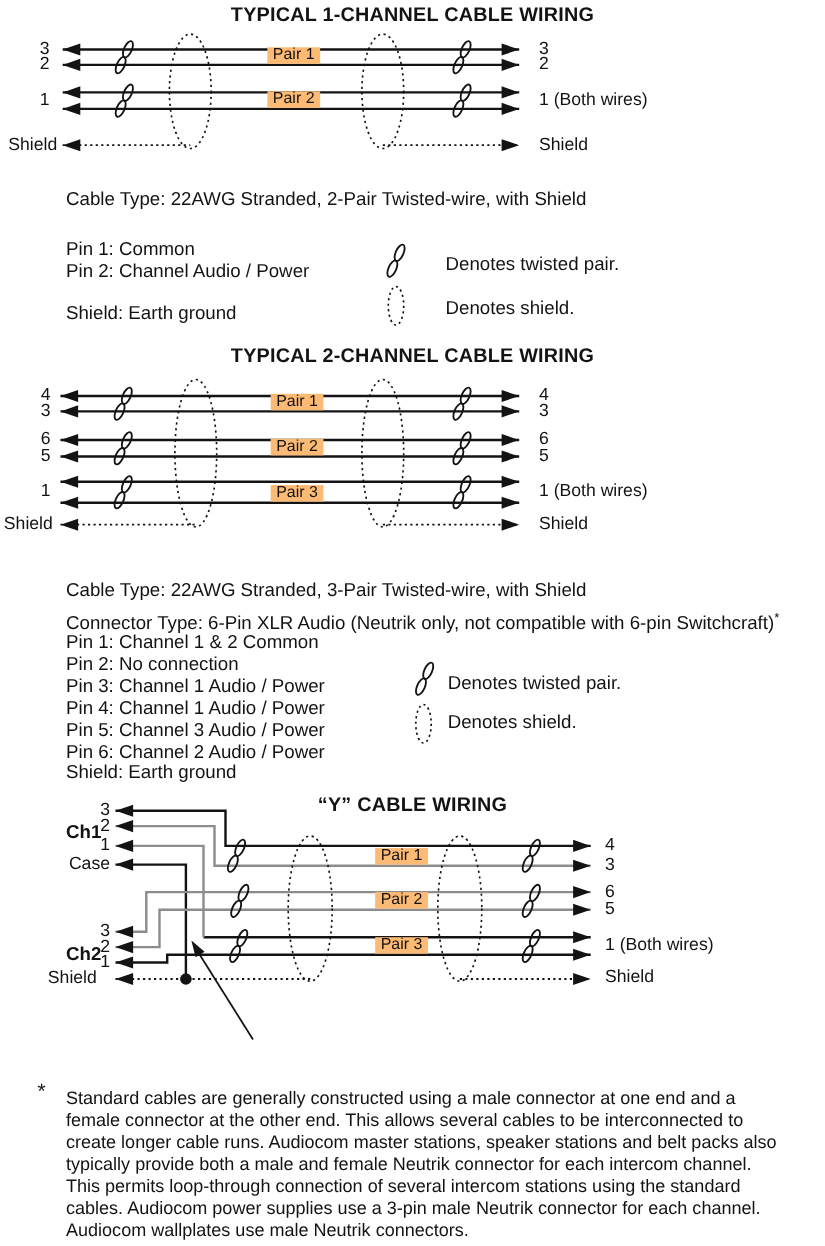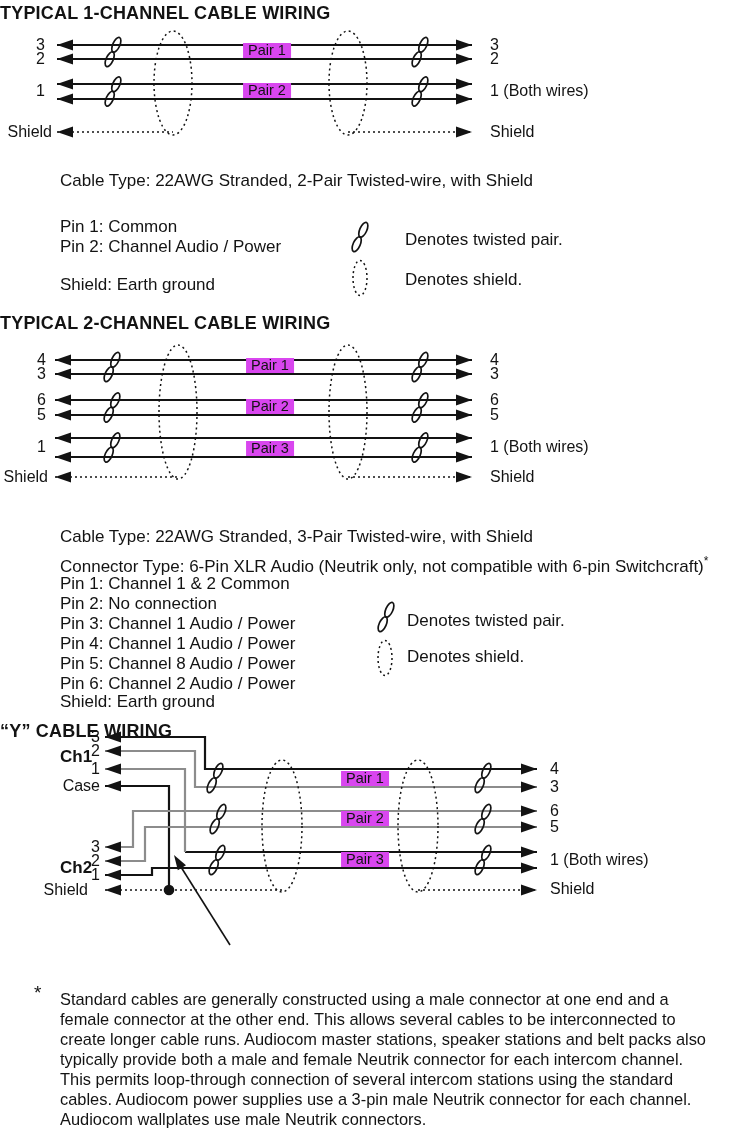--- a/index.html
+++ b/index.html
@@ -3,25 +3,25 @@
 <meta charset="utf-8">
 <style>
   html,body { margin:0; padding:0; background:#ffffff; }
   .page {
     position:relative; width:750px; height:1133px; background:#ffffff;
     font-family:"Liberation Sans", sans-serif; color:#131313; overflow:hidden;
   }
   .art { position:absolute; left:0; top:0; width:750px; height:1133px; }
   .t { position:absolute; font-size:16px; line-height:18px; color:#131313; white-space:nowrap; }
   .rl { text-align:right; }
-  .title { left:0; width:750px; text-align:left; font-weight:bold; font-size:18px; letter-spacing:.2px; white-space:nowrap; }
+  .title { left:0; width:750px; text-align:center; font-weight:bold; font-size:18px; letter-spacing:.2px; white-space:nowrap; }
   .info { font-size:17px; line-height:19px; }
   .pairlab {
     position:absolute; transform:translateX(-50%);
-    background:#d946ef; padding:0 5px; font-size:14.5px; line-height:15px; height:15px;
+    background:#fdba74; padding:0 5px; font-size:14.5px; line-height:15px; height:15px;
     white-space:nowrap;
   }
   .bold { font-weight:bold; }
   .pre { white-space:pre-line; }
   .note { font-size:16.5px; line-height:19px; }
   .foot { font-size:16.4px; line-height:20px; width:656px; white-space:normal; }
   sup { font-size:12px; }
 </style>
 </head>
 <body>
@@ -193,21 +193,21 @@
   <div class="pairlab" style="left:270px;top:358px">Pair 1</div>
   <div class="pairlab" style="left:270px;top:399px">Pair 2</div>
   <div class="pairlab" style="left:270px;top:441px">Pair 3</div>
 
   <div class="t info" style="left:60px;top:527px">Cable Type: 22AWG Stranded, 3-Pair Twisted-wire, with Shield</div>
   <div class="t info" style="left:60px;top:552px"><span>Connector Type: 6-Pin XLR Audio (Neutrik only, not compatible with 6-pin Switchcraft)</span><sup>*</sup></div>
   <div class="t info" style="left:60px;top:574px">Pin 1: Channel 1 &amp; 2 Common</div>
   <div class="t info" style="left:60px;top:594px">Pin 2: No connection</div>
   <div class="t info" style="left:60px;top:614px">Pin 3: Channel 1 Audio / Power</div>
   <div class="t info" style="left:60px;top:634px">Pin 4: Channel 1 Audio / Power</div>
-  <div class="t info" style="left:60px;top:654px">Pin 5: Channel 8 Audio / Power</div>
+  <div class="t info" style="left:60px;top:654px">Pin 5: Channel 3 Audio / Power</div>
   <div class="t info" style="left:60px;top:674px">Pin 6: Channel 2 Audio / Power</div>
   <div class="t info" style="left:60px;top:692px">Shield: Earth ground</div>
   <div class="t info" style="left:407px;top:611px">Denotes twisted pair.</div>
   <div class="t info" style="left:407px;top:647px">Denotes shield.</div>
 
   <div class="t title" style="top:722px">“Y” CABLE WIRING</div>
   <div class="t bold" style="left:60px;top:748px;font-size:17px">Ch1</div>
   <div class="t bold" style="left:60px;top:859px;font-size:17px">Ch2</div>
   <div class="t rl" style="left:0;width:100px;top:728px">3</div>
   <div class="t rl" style="left:0;width:100px;top:742px">2</div>

